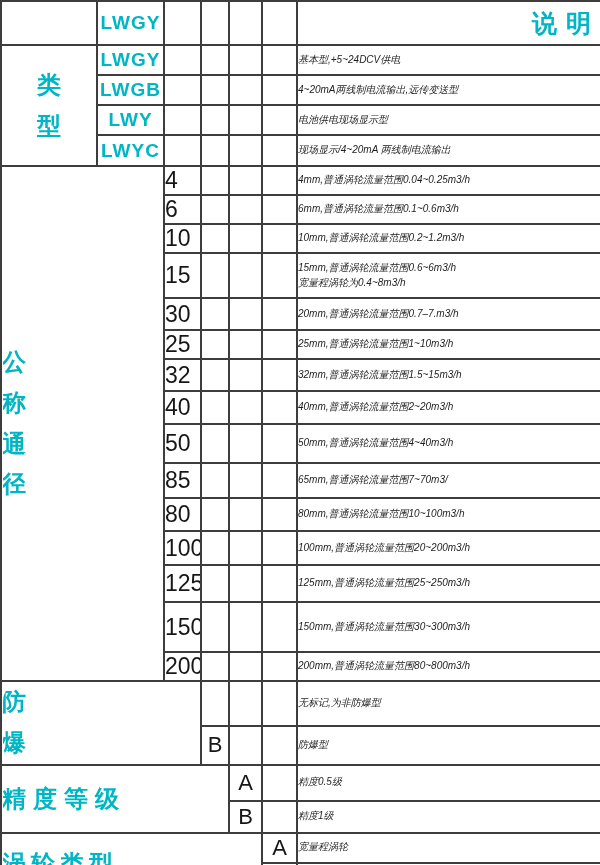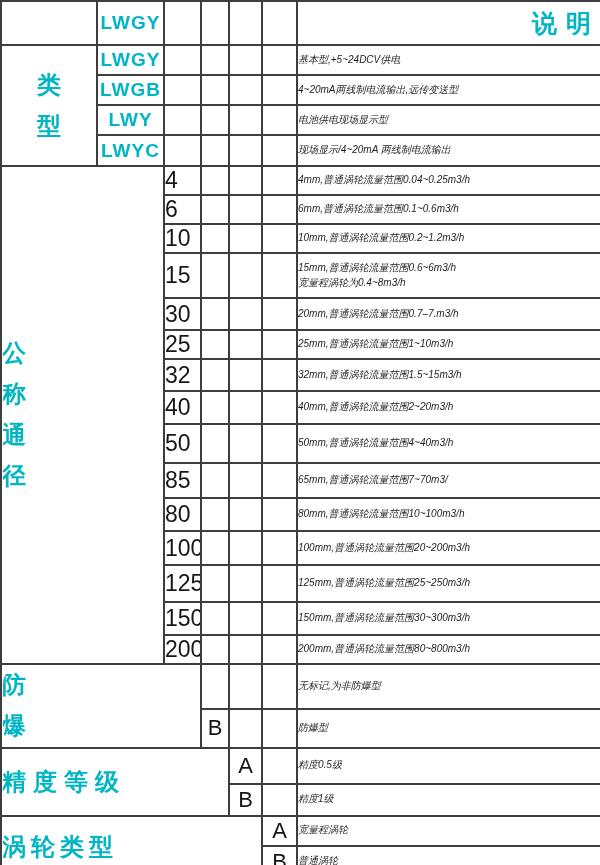--- a/index.html
+++ b/index.html
@@ -202,21 +202,21 @@
     <td class="empty"></td>
     <td class="desc">100mm,普通涡轮流量范围20~200m3/h</td>
   </tr>
   <tr style="height:37px">
     <td class="code-dia">125</td>
     <td class="empty"></td>
     <td class="empty"></td>
     <td class="empty"></td>
     <td class="desc">125mm,普通涡轮流量范围25~250m3/h</td>
   </tr>
-  <tr style="height:33px">
+  <tr style="height:50px">
     <td class="code-dia">150</td>
     <td class="empty"></td>
     <td class="empty"></td>
     <td class="empty"></td>
     <td class="desc">150mm,普通涡轮流量范围30~300m3/h</td>
   </tr>
   <tr style="height:28px">
     <td class="code-dia">200</td>
     <td class="empty"></td>
     <td class="empty"></td>

